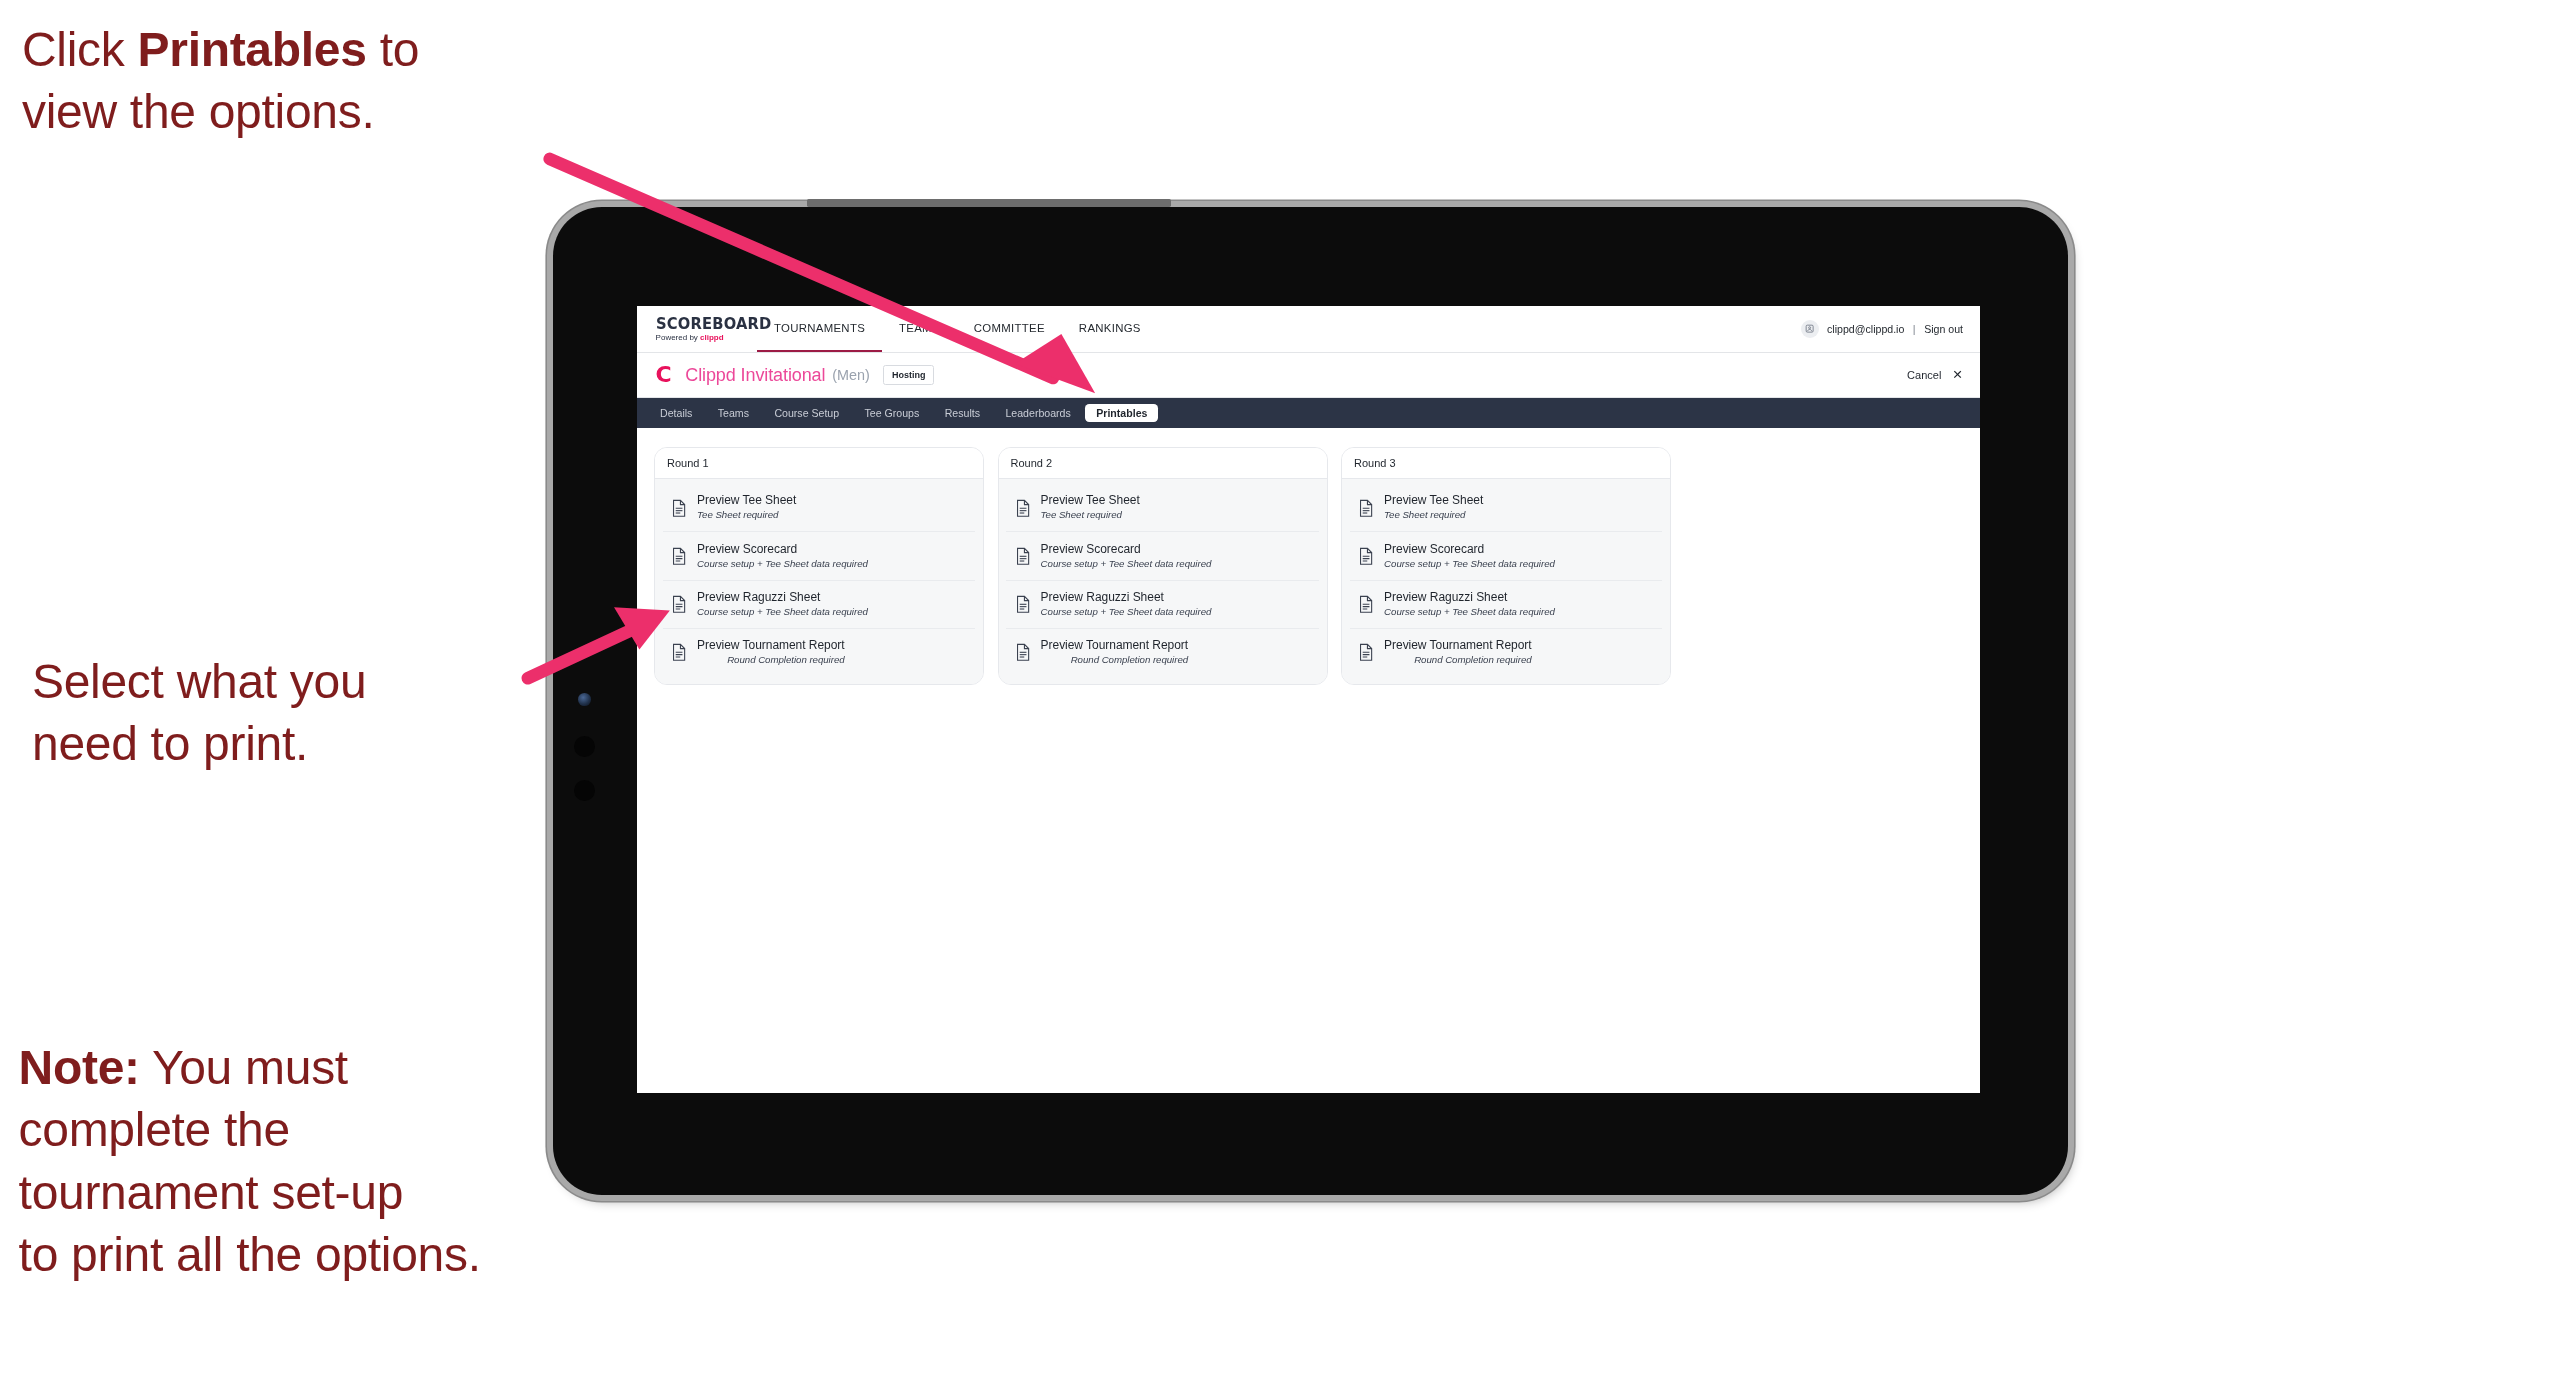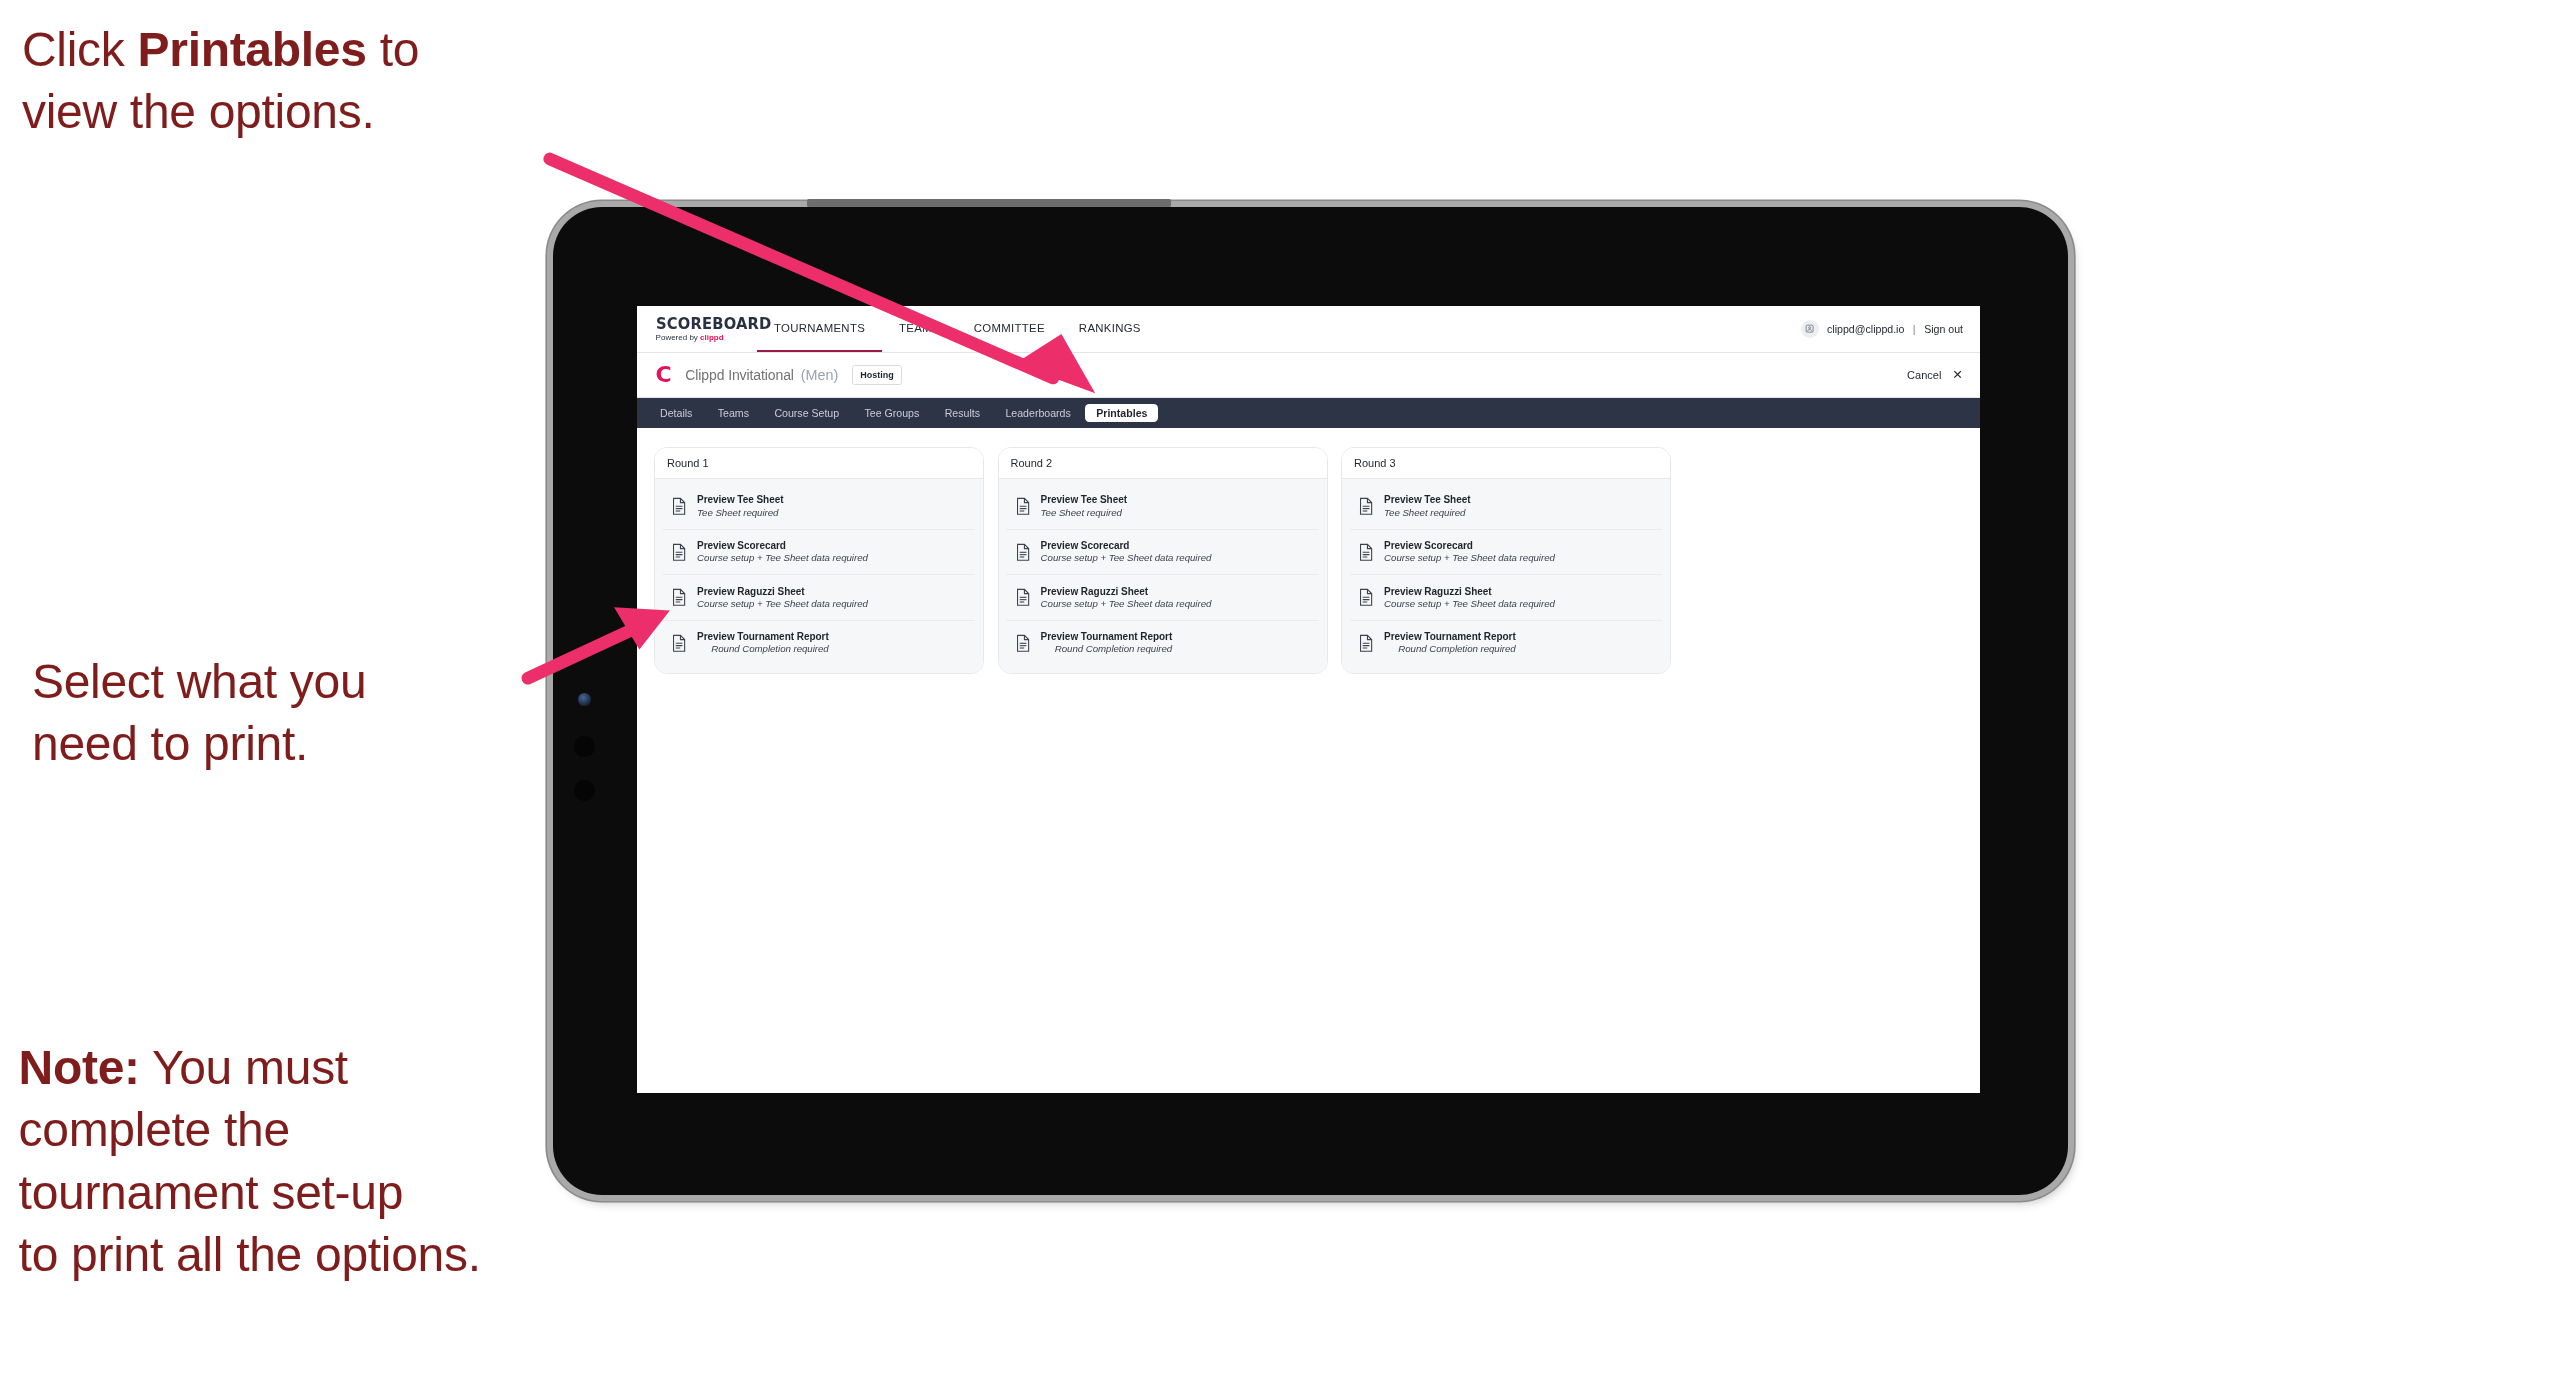--- a/index.html
+++ b/index.html
@@ -217,22 +217,22 @@
   }
   #tour-logo {
     font-family: "DejaVu Sans", sans-serif;
     font-weight: 700;
     font-size: 22px;
     color: #e8125c;
     line-height: 1;
     margin-right: 13.5px;
   }
   #tour-name {
-    font-size: 14px;
-    color: #737373;
+    font-size: 18px;
+    color: #ec4899;
     letter-spacing: -0.1px;
   }
   #tour-gender {
     font-size: 14.4px;
     color: #9aa2ae;
     margin-left: 6.8px;
   }
   #tour-badge {
     margin-left: 13.5px;
     font-size: 9px;
@@ -317,22 +317,22 @@
   }
   .print-item:last-child { border-bottom: none; text-align: right; }
   .doc-icon {
     flex: 0 0 auto;
     width: 16px;
     height: 18.6px;
     display: block;
   }
   .print-text { line-height: 1.32; }
   .print-title {
-    font-size: 10px;
-    font-weight: 700;
+    font-size: 12px;
+    font-weight: 400;
     color: #1f242c;
     letter-spacing: -0.04px;
   }
   .print-sub {
     font-size: 9.7px;
     font-style: italic;
     color: #3b4250;
     letter-spacing: -0.04px;
   }
 </style>

